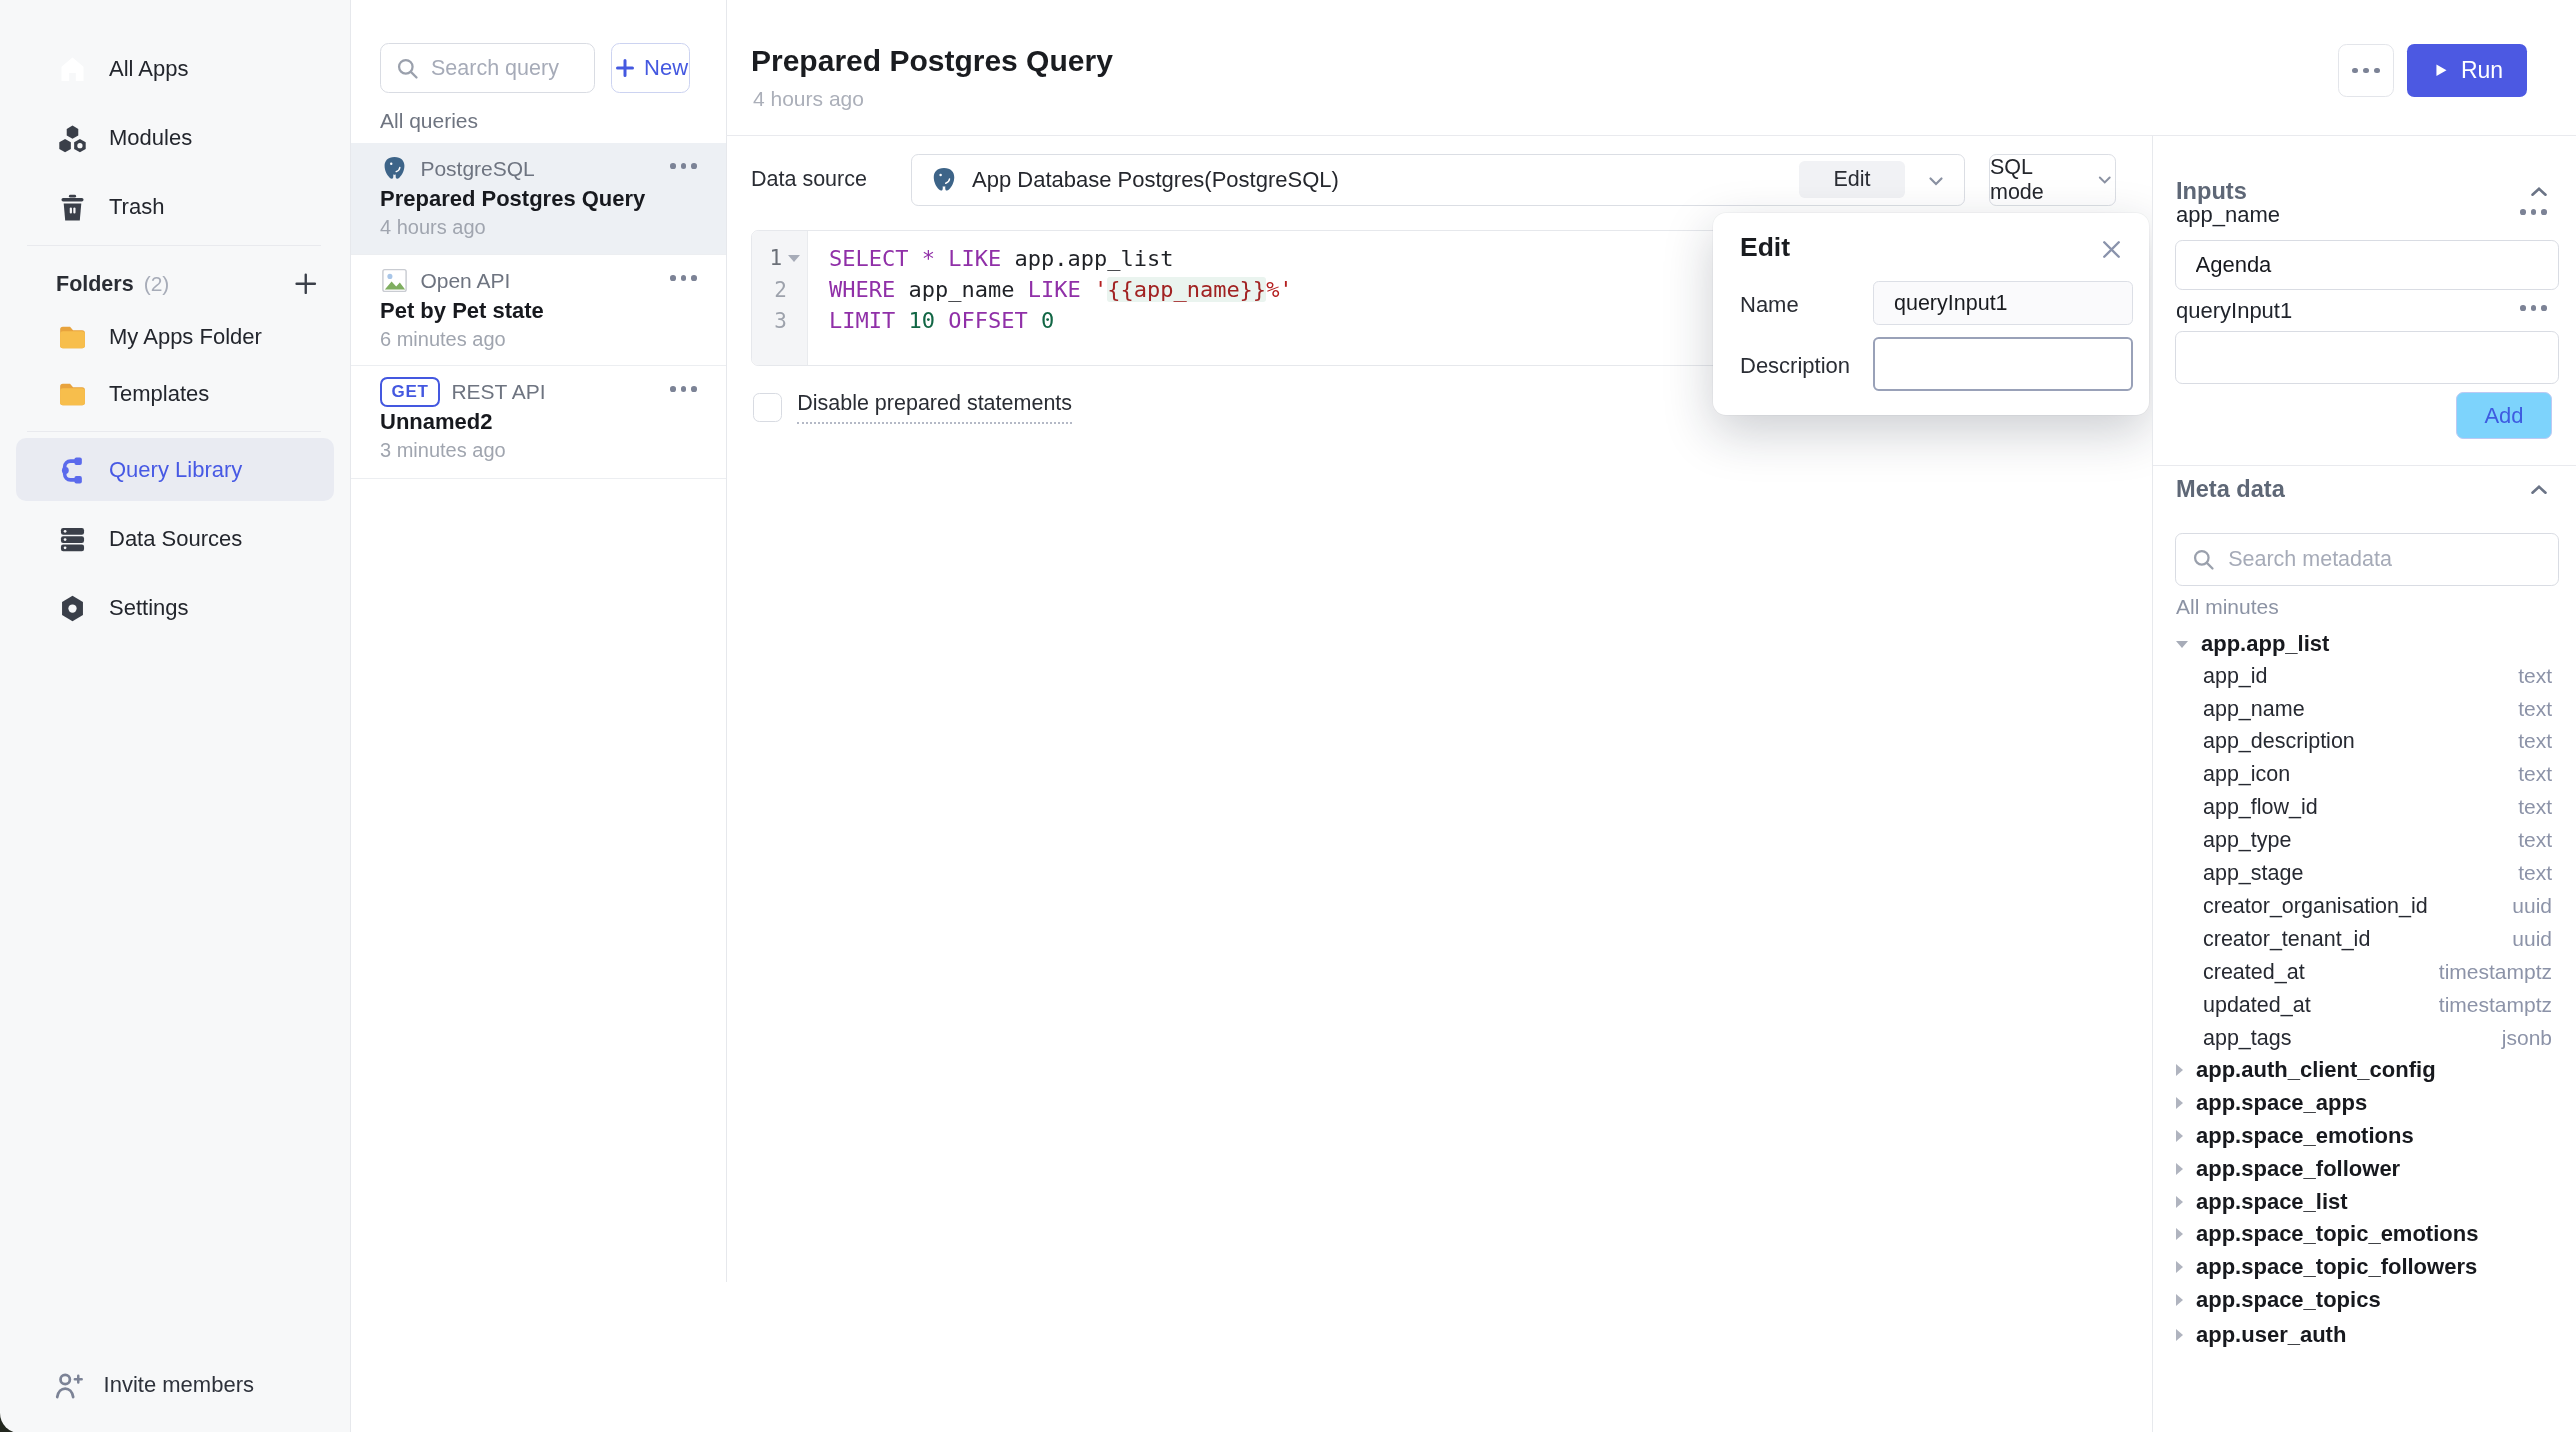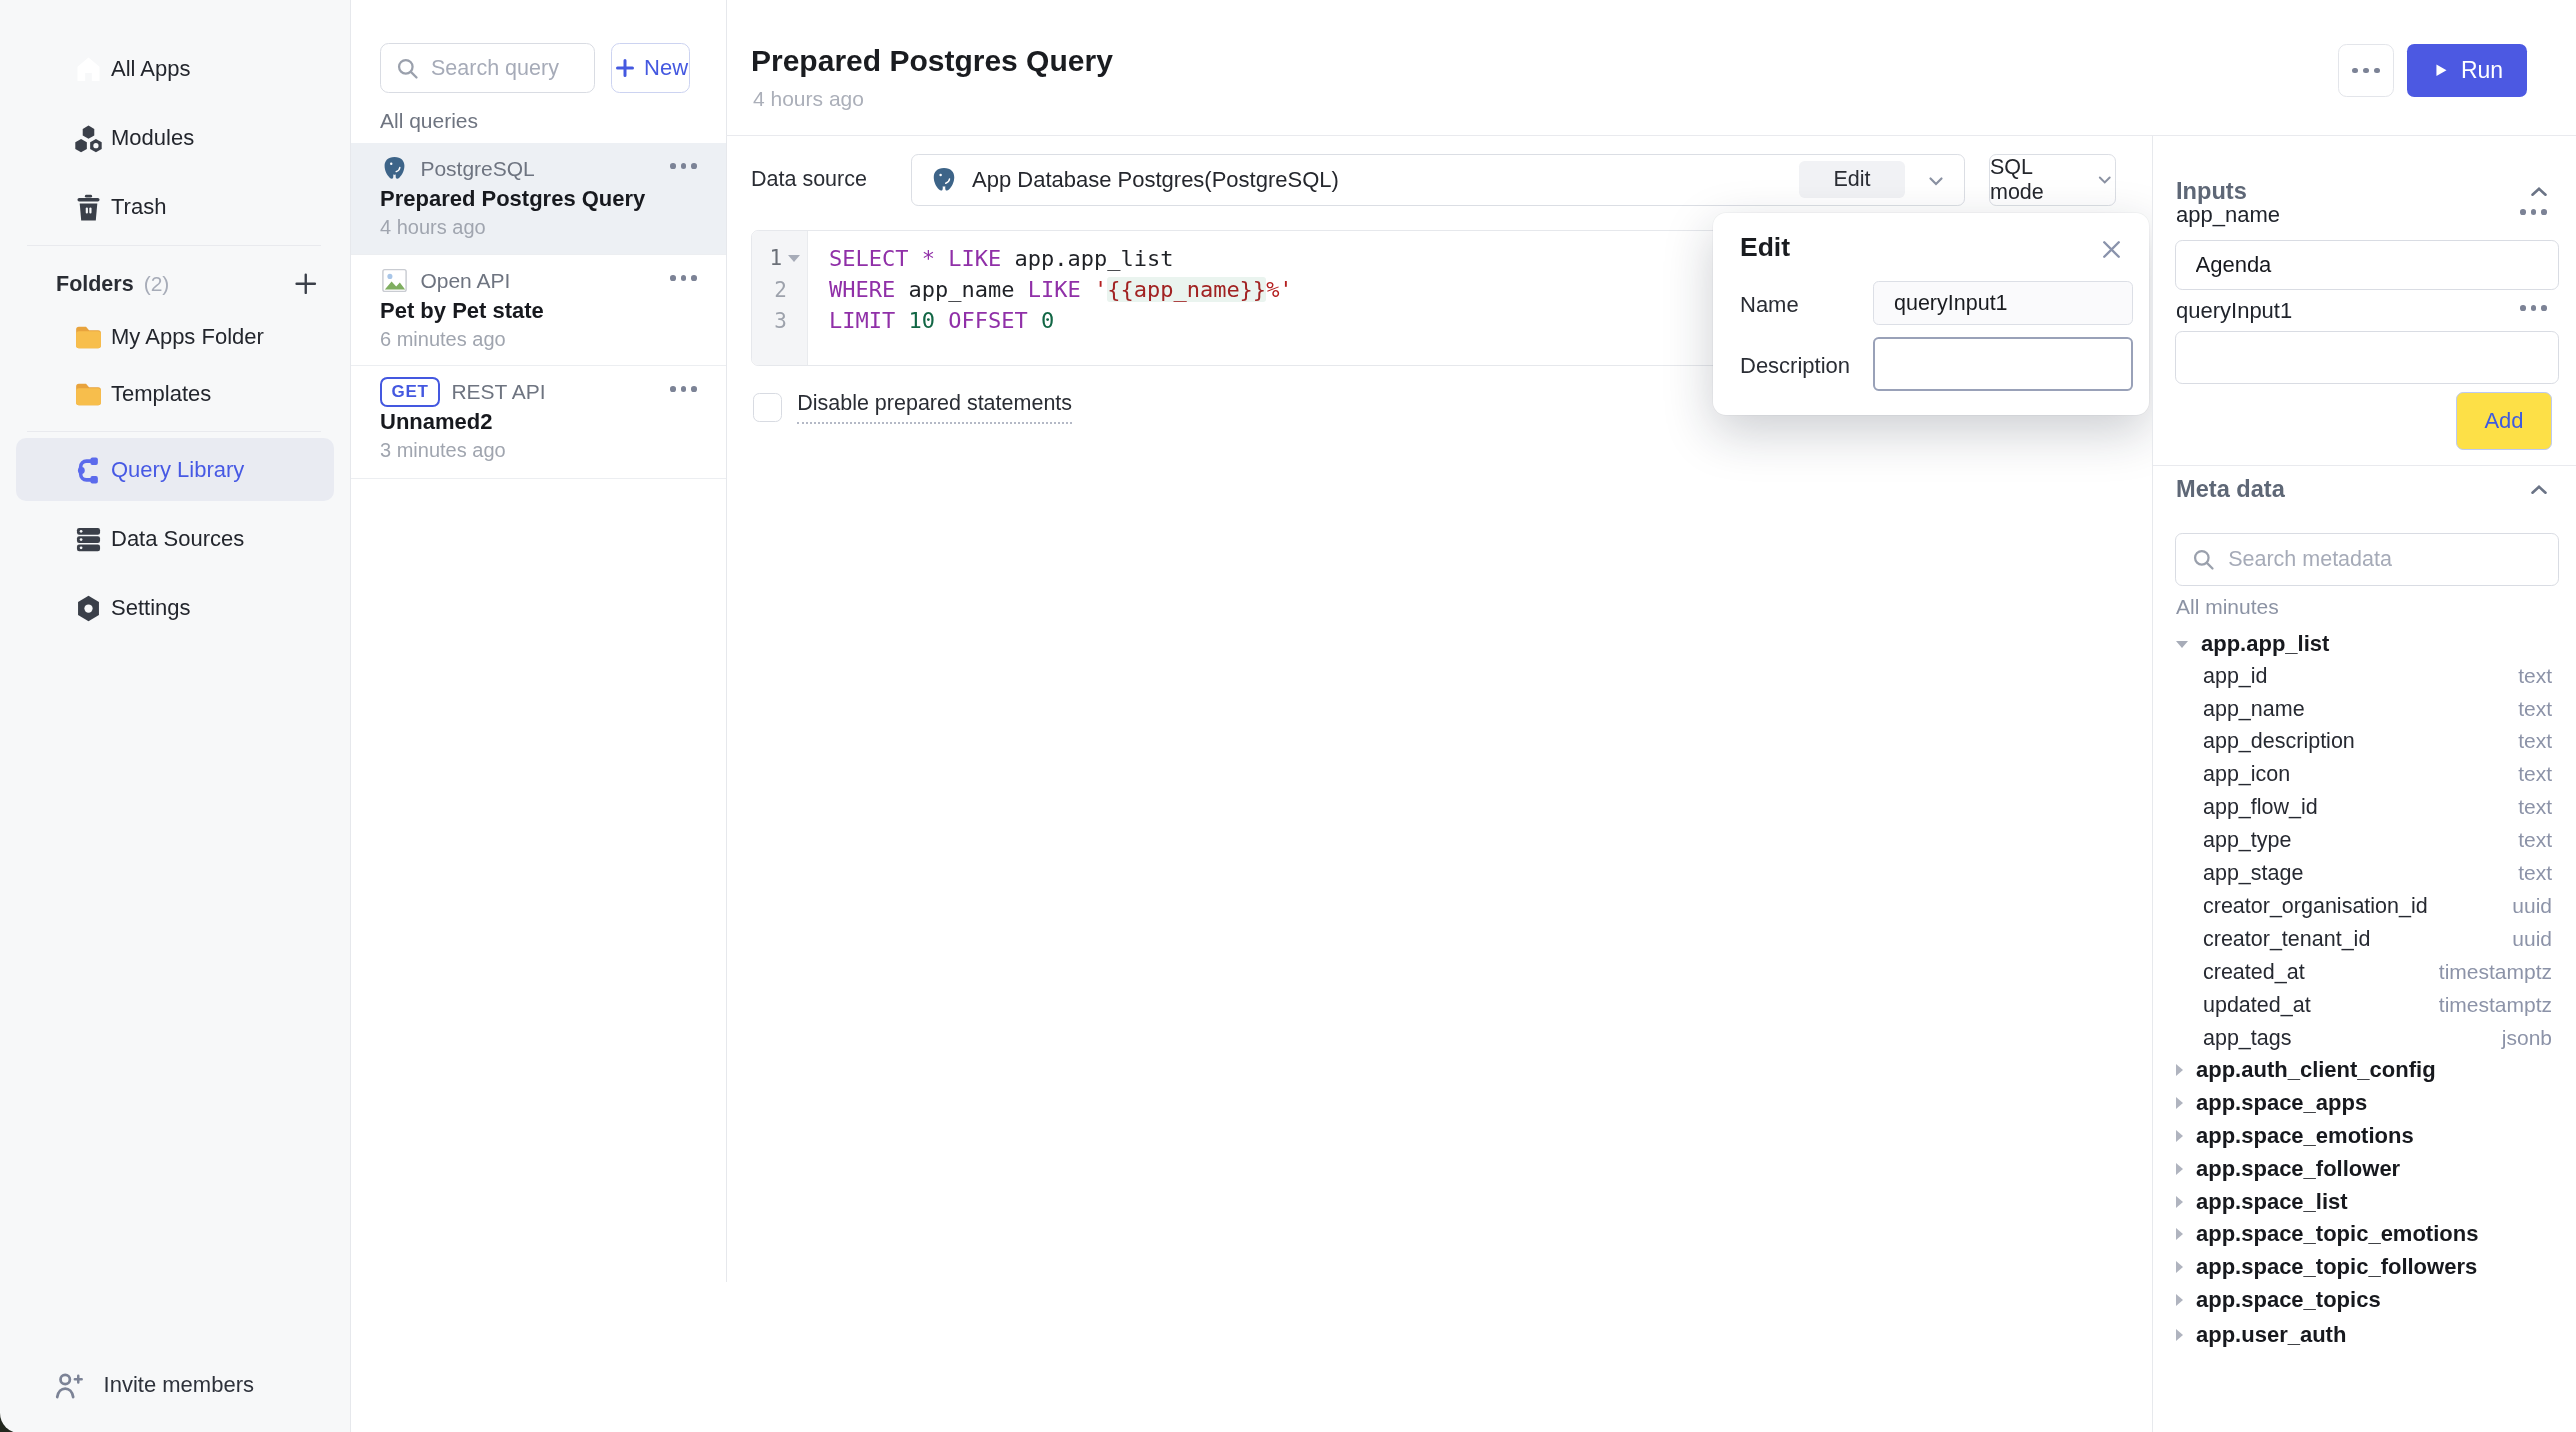--- a/index.html
+++ b/index.html
@@ -5,21 +5,21 @@
   *{margin:0;padding:0;box-sizing:border-box;}
   html,body{width:2576px;height:1433px;}
   body{position:relative;font-family:"Liberation Sans",sans-serif;background:#ffffff;overflow:hidden;color:#1b1d22;}
   svg{display:block;}
 
   
   .corner-dark{position:absolute;left:0;bottom:0;width:24px;height:24px;background:#23281f;}
 
   
   .sidebar{position:absolute;left:0;top:0;width:351px;height:1433px;background:#f7f8f9;border-right:1.4px solid #e6e8ec;border-bottom-left-radius:20px;}
-  .side-item{position:absolute;left:16px;width:100%;height:46px;display:flex;align-items:center;padding-left:56px;gap:6px;font-size:22px;font-weight:500;color:#23262d;cursor:pointer;}
+  .side-item{position:absolute;left:0;width:100%;height:46px;display:flex;align-items:center;padding-left:56px;gap:20px;font-size:22px;font-weight:500;color:#23262d;cursor:pointer;}
   .side-item .ic{width:33px;height:33px;flex:0 0 33px;}
   .side-divider{position:absolute;left:27px;right:29px;height:1.4px;background:#e9eaee;}
   .folders-hdr{position:absolute;left:56px;right:29px;height:40px;display:flex;align-items:center;font-size:21.5px;font-weight:700;color:#2a2d34;}
   .folders-hdr .cnt{margin-left:10px;font-weight:400;color:#a7acb8;font-size:21px;}
   .folders-hdr .plus{margin-left:auto;width:31.5px;height:31.5px;cursor:pointer;}
   .side-active{position:absolute;left:15.7px;right:15.7px;height:63px;background:#e9ebf2;border-radius:10px;}
   .side-item.active{color:#4759e4;}
   .invite{position:absolute;left:52px;bottom:31.5px;display:flex;align-items:center;gap:18.6px;font-size:22px;color:#2e323b;cursor:pointer;}
 
   
@@ -79,21 +79,21 @@
   .pin-name{top:68px;height:44px;background:#fafafc;border:1.4px solid #dcdfe6;}
   .pin-desc{top:124px;height:54px;background:#fff;border:2.1px solid #99a1b8;}
 
   
   .rpanel{position:absolute;left:2152px;top:136px;width:424px;height:1297px;background:#fff;border-left:1.4px solid #e7e9ed;}
   .rp-hdr{position:absolute;left:23px;right:24px;height:31.5px;display:flex;align-items:center;font-size:23.6px;font-weight:700;color:#5e6776;}
   .rp-hdr .chev{margin-left:auto;cursor:pointer;}
   .rp-label{position:absolute;left:23px;font-size:22px;color:#20242c;}
   .rp-dots{position:absolute;right:29px;}
   .rp-input{position:absolute;left:21.5px;width:384px;border:1.4px solid #d9dce3;border-radius:7.2px;background:#fff;font-size:22px;color:#17191e;font-family:"Liberation Sans",sans-serif;padding:0 20px;outline:none;}
-  .btn-add{position:absolute;right:24px;top:256px;width:96px;height:58px;background:#fde047;border:1.4px solid #bcc9f3;border-radius:7.2px;color:#3e5be0;font-size:22px;font-family:"Liberation Sans",sans-serif;cursor:pointer;}
+  .btn-add{position:absolute;right:24px;top:256px;width:96px;height:47px;background:#7dd3fc;border:1.4px solid #bcc9f3;border-radius:7.2px;color:#3e5be0;font-size:22px;font-family:"Liberation Sans",sans-serif;cursor:pointer;}
   .rp-divider{position:absolute;left:0;right:0;top:329px;height:1.4px;background:#e9eaee;}
   .rp-search{position:absolute;left:21.5px;top:397px;width:384px;height:53px;border:1.4px solid #d9dce3;border-radius:7.2px;display:flex;align-items:center;padding:0 14.3px;gap:11.4px;background:#fff;}
   .rp-search input{border:none;outline:none;width:100%;font-size:21.5px;font-family:"Liberation Sans",sans-serif;color:#1b1d22;background:transparent;}
   .rp-search input::placeholder{color:#a6abb8;}
   .rp-alltables{position:absolute;left:23px;top:459px;font-size:21px;color:#8c93a4;}
   .tbl-row{position:absolute;left:23px;right:24px;height:26px;display:flex;align-items:center;gap:13px;cursor:pointer;}
   .tbl-name{font-size:22px;font-weight:700;color:#17191e;}
   .col-row{position:absolute;left:50px;right:24px;height:26px;display:flex;align-items:center;}
   .col-name{font-size:21.5px;color:#262931;}
   .col-type{margin-left:auto;font-size:21px;color:#8c93a8;}

